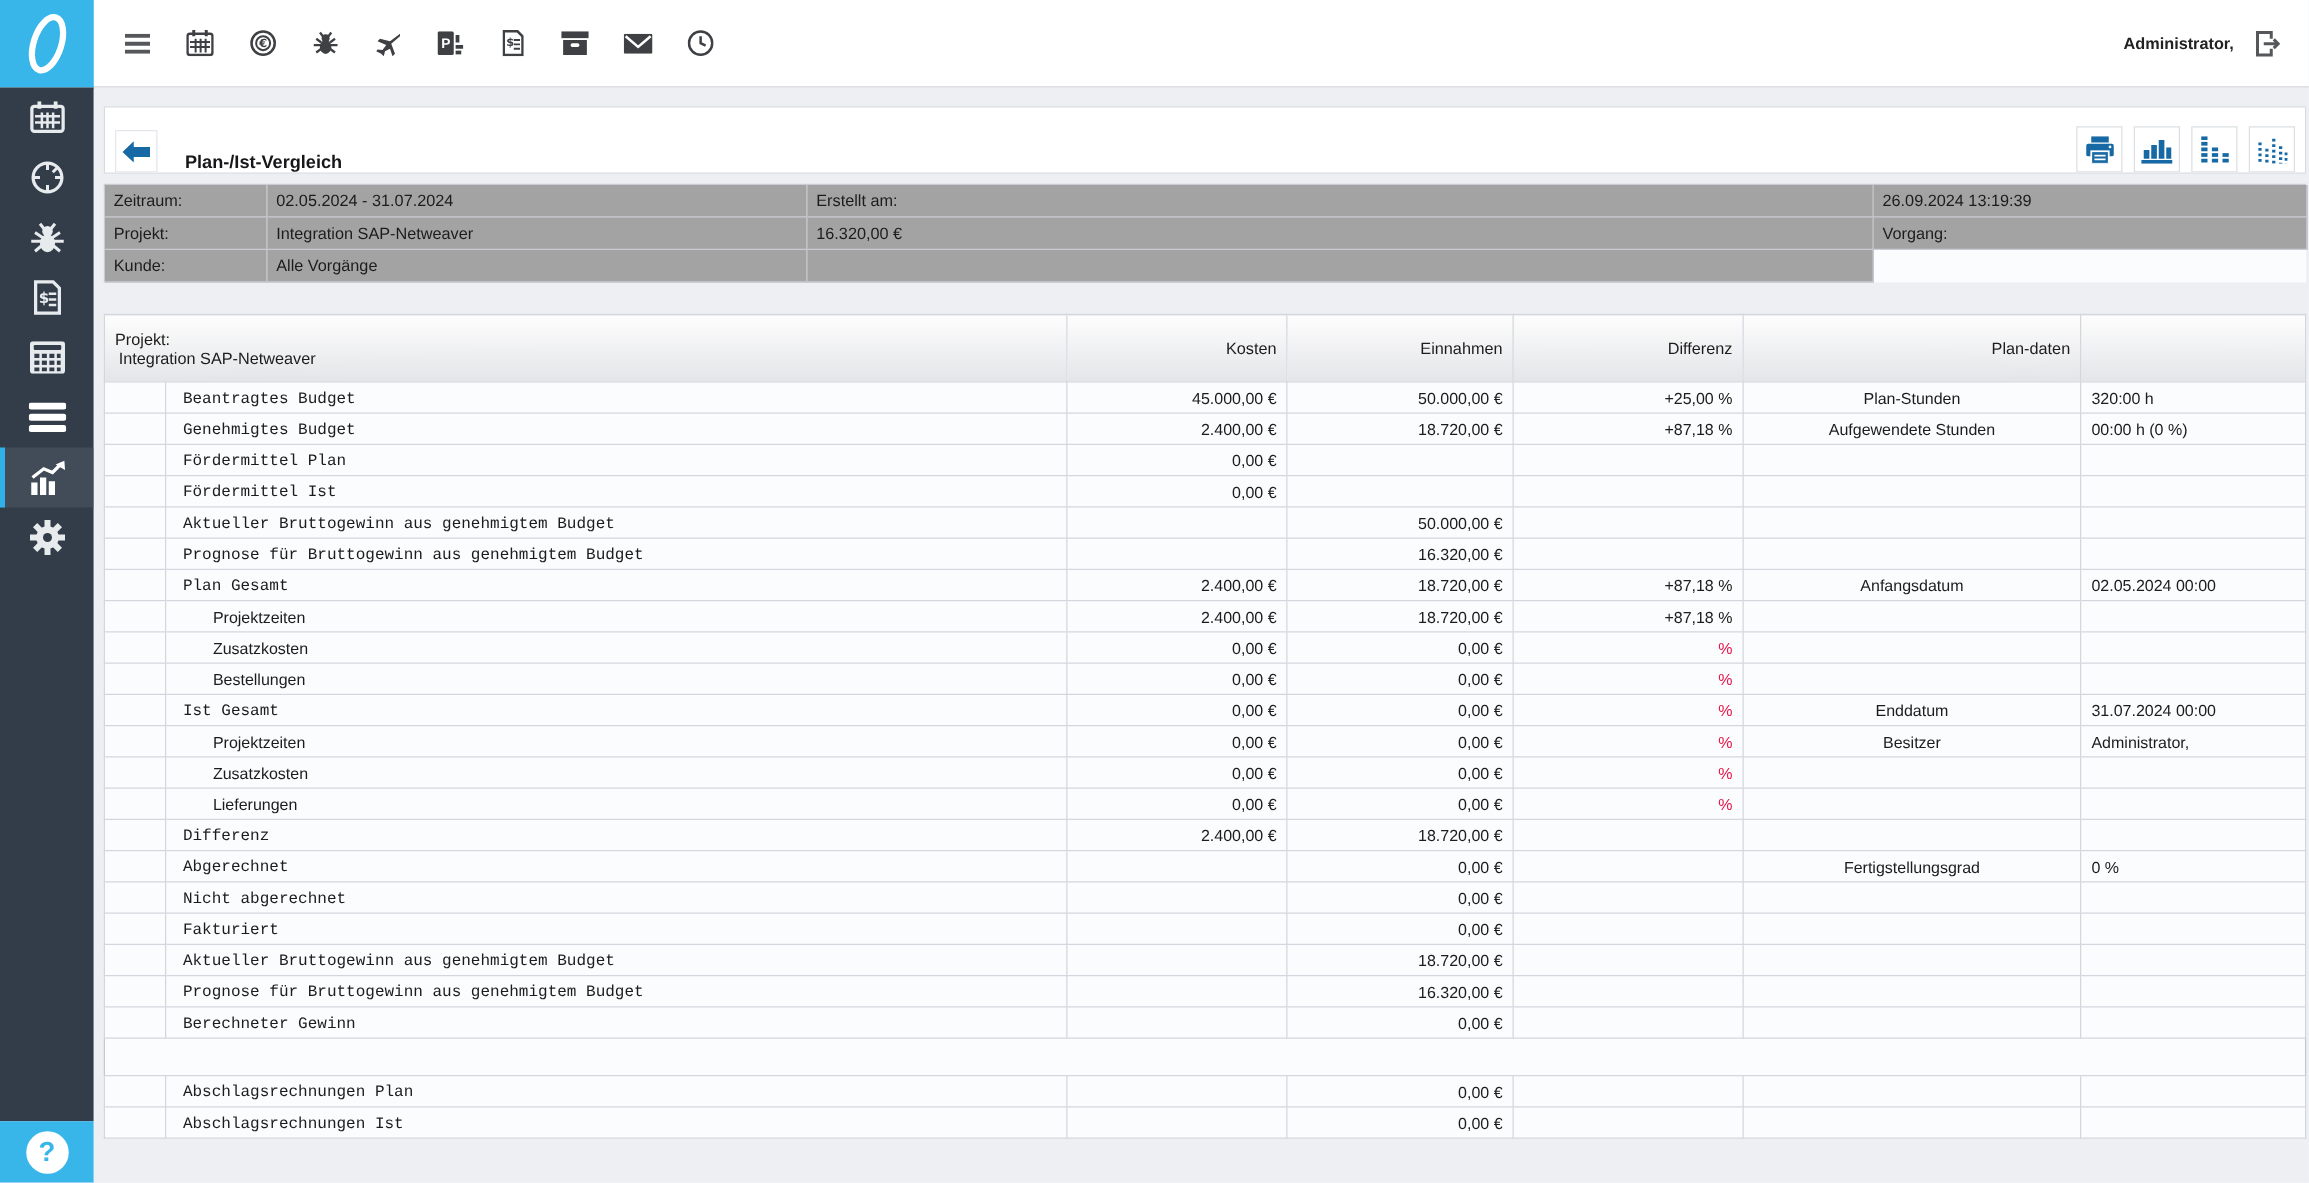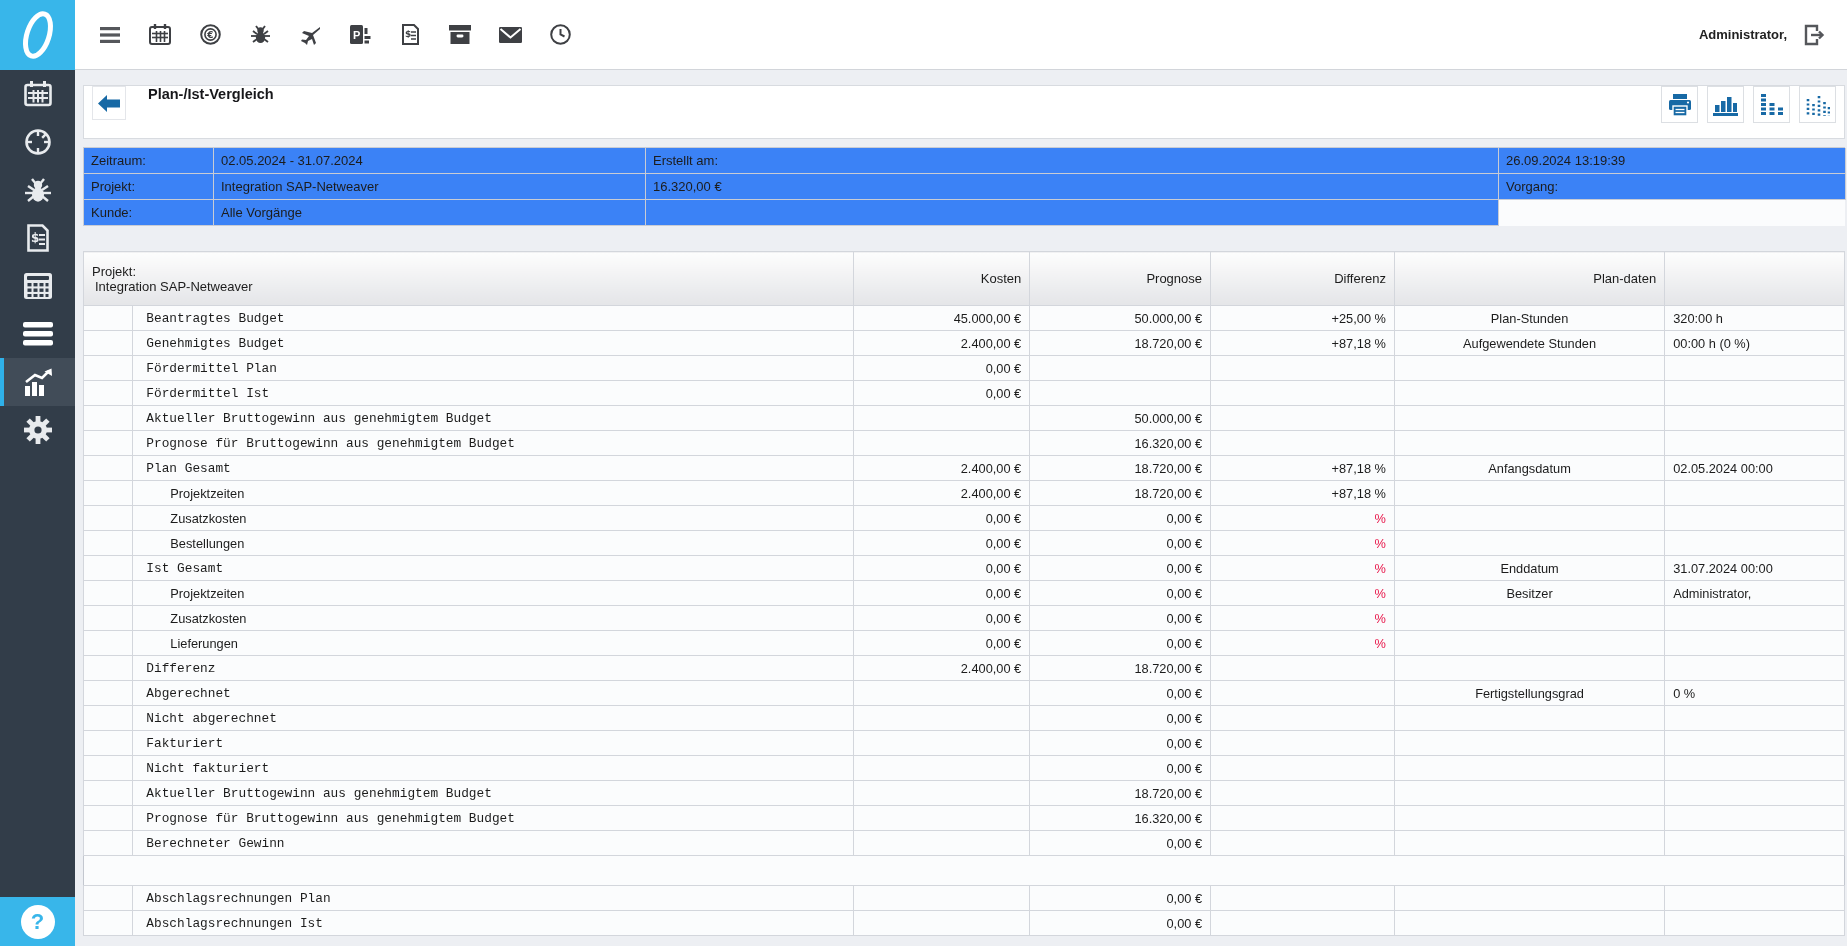--- a/index.html
+++ b/index.html
@@ -23,33 +23,33 @@
   .nav-item.active::before { content:""; position:absolute; left:0; top:0; width:4px; height:48px; background:#2fb1e9; }
   .help-box { position:absolute; left:0; top:897px; width:75px; height:49px; background:#38b6ea;
     display:flex; align-items:center; justify-content:center; cursor:pointer; }
   .help-circle { width:34px; height:34px; border-radius:50%; background:#ffffff; color:#38b6ea;
     font-size:22px; font-weight:bold; display:flex; align-items:center; justify-content:center; }
 
   
   .content { position:absolute; left:75px; top:71px; width:1772px; height:875px; background:#edeff3; padding:14px 2px 0 8px; }
 
   .page-header { width:1762px; height:54px; background:#ffffff; border:1px solid #d8dbe0;
-    display:flex; align-items:flex-start; margin-bottom:8px; }
+    display:flex; align-items:flex-end; margin-bottom:8px; }
   .back-btn { width:34px; height:34px; background:#ffffff; border:1px solid #e4e6ea; margin-left:8px;
     display:flex; align-items:center; justify-content:center; cursor:pointer; }
   .page-title { font-size:14.5px; font-weight:bold; margin-left:22px; color:#17171a; }
   .ph-tools { margin-left:auto; display:flex; gap:9px; margin-right:8px; }
   .tool-btn { width:37px; height:37px; background:#ffffff; border:1px solid #dcdfe3;
     display:flex; align-items:center; justify-content:center; cursor:pointer; }
 
   
   .info-grid { width:1762px; display:grid; grid-template-columns:130px 432px 853px 347px;
     background:#fbfcfd; margin-bottom:25px; border-top:1px solid #c9ccd4; border-left:1px solid #c9ccd4; }
   .info-cell { height:26px; line-height:25px; font-size:13px; padding:0 4px 0 7px; white-space:nowrap; overflow:hidden;
-    border-right:1px solid #c9ccd4; border-bottom:1px solid #c9ccd4; background:#3b82f6; }
+    border-right:1px solid #c9ccd4; border-bottom:1px solid #c9ccd4; background:#a3a3a3; }
 
   
   table.cmp { width:1762px; border-collapse:collapse; table-layout:fixed; background:#fbfcfd; font-size:12.8px; }
   table.cmp th, table.cmp td { border:1px solid #d3d6dc; padding:0 8px; white-space:nowrap; overflow:hidden; font-weight:normal; }
   table.cmp { border:1px solid #c3c7cf; }
   thead th { height:54px; background:linear-gradient(#fdfdfd,#e4e5e8); border-bottom:1px solid #b9bdc5; vertical-align:middle; }
   th.h-project { text-align:left; padding-left:7px; font-size:13px; }
   th.h-num { text-align:right; font-size:13px; }
   th.h-plan { text-align:right; font-size:13px; }
   tbody td { height:25px; }
@@ -380,21 +380,21 @@
         <col style="width:263px">
         <col style="width:175px">
     </colgroup>
     <thead>
       <tr>
         <th class="h-project" colspan="2">
           <div>Projekt:</div>
           <div style="padding-left:3px">Integration SAP-Netweaver</div>
         </th>
         <th class="h-num">Kosten</th>
-        <th class="h-num">Prognose</th>
+        <th class="h-num">Einnahmen</th>
         <th class="h-num">Differenz</th>
         <th class="h-plan">Plan-daten</th>
         <th></th>
       </tr>
     </thead>
     <tbody>
         <tr class="lvl1">
           <td class="c-indent"></td>
           <td class="c-label">Beantragtes Budget</td>
           <td class="c-num">45.000,00 €</td>
@@ -551,29 +551,20 @@
           <td class="c-indent"></td>
           <td class="c-label">Fakturiert</td>
           <td class="c-num"></td>
           <td class="c-num">0,00 €</td>
           <td class="c-num"></td>
           <td class="c-plabel"></td>
           <td class="c-pvalue"></td>
         </tr>
         <tr class="lvl1">
           <td class="c-indent"></td>
-          <td class="c-label">Nicht fakturiert</td>
-          <td class="c-num"></td>
-          <td class="c-num">0,00 €</td>
-          <td class="c-num"></td>
-          <td class="c-plabel"></td>
-          <td class="c-pvalue"></td>
-        </tr>
-        <tr class="lvl1">
-          <td class="c-indent"></td>
           <td class="c-label">Aktueller Bruttogewinn aus genehmigtem Budget</td>
           <td class="c-num"></td>
           <td class="c-num">18.720,00 €</td>
           <td class="c-num"></td>
           <td class="c-plabel"></td>
           <td class="c-pvalue"></td>
         </tr>
         <tr class="lvl1">
           <td class="c-indent"></td>
           <td class="c-label">Prognose für Bruttogewinn aus genehmigtem Budget</td>

